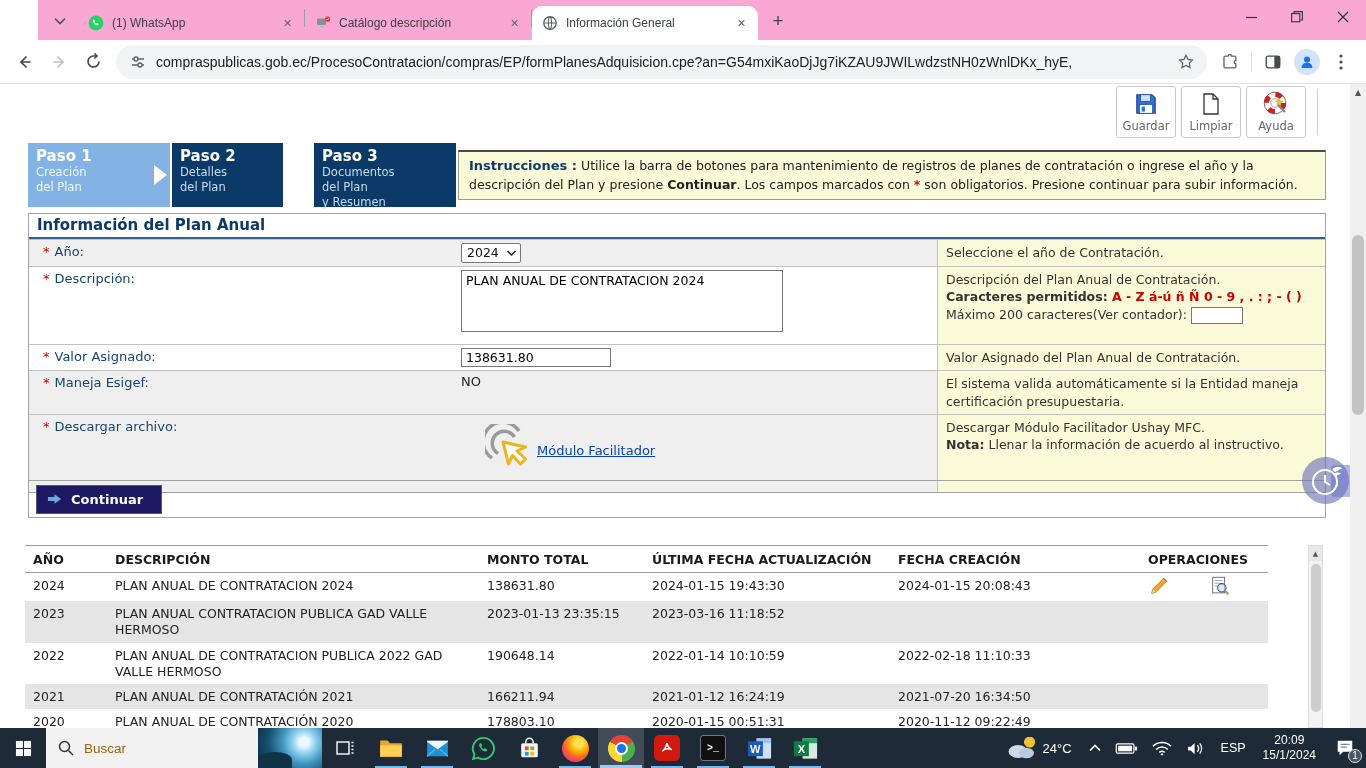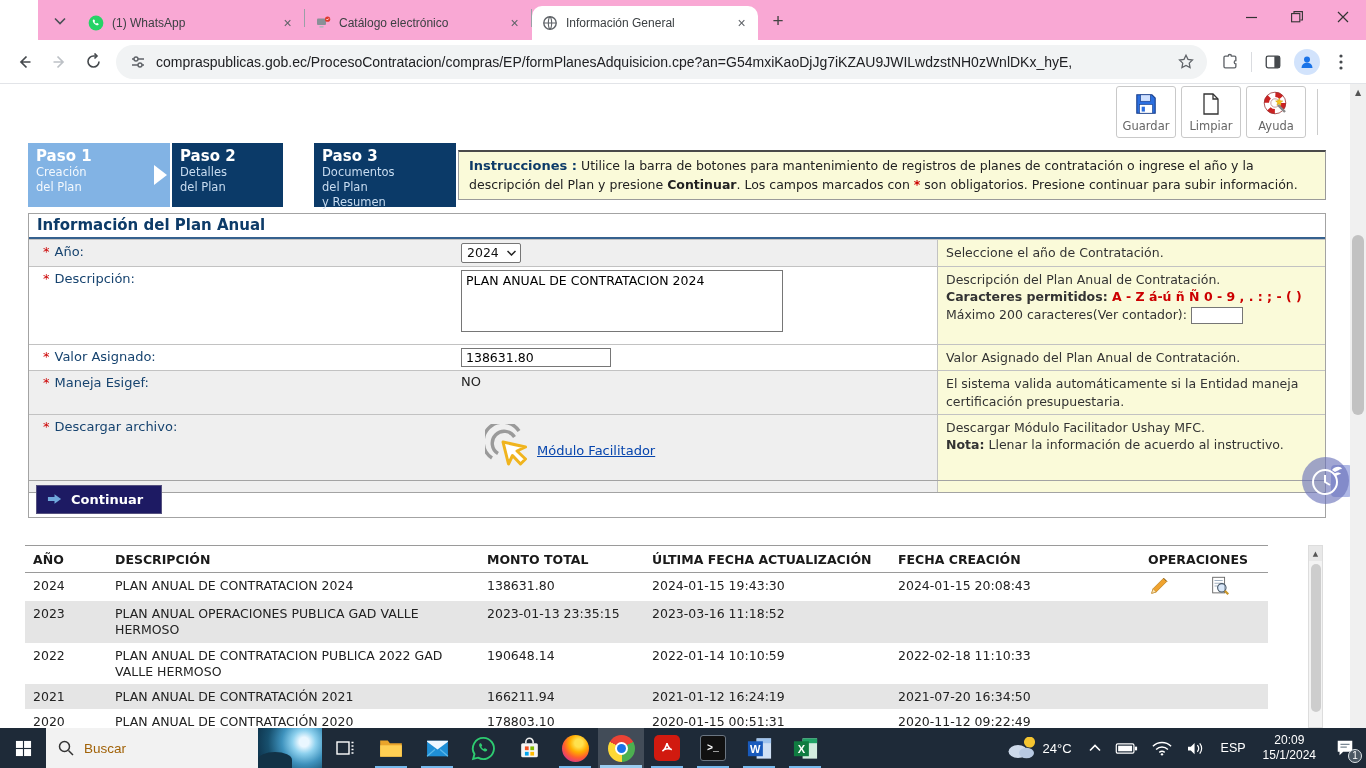--- a/index.html
+++ b/index.html
@@ -147,21 +147,21 @@
     </div>
     <div class="tab-divider"></div>
 
     <div class="tab">
       <svg class="favicon" viewBox="0 0 16 16">
         <rect x="2" y="3.5" width="9" height="6.5" rx="1" fill="#8a9097"></rect>
         <rect x="4.5" y="11" width="4" height="1.6" fill="#b0b6bc"></rect>
         <circle cx="12.6" cy="4.2" r="2.6" fill="#e03a2f"></circle>
         <path d="M11.5 4.2l.8.8 1.4-1.5" stroke="#fff" stroke-width=".9" fill="none"></path>
       </svg>
-      <span class="tlabel">Catálogo electrónico</span>
+      <span class="tlabel">Catálogo descripción</span>
       <span class="tab-close">×</span>
     </div>
     <div class="tab-divider"></div>
 
     <div class="tab active">
       <svg class="favicon" viewBox="0 0 16 16">
         <circle cx="8" cy="8" r="6.2" fill="none" stroke="#5f6368" stroke-width="1.4"></circle>
         <path d="M1.8 8h12.4M8 1.8C5.8 3.6 5.8 12.4 8 14.2M8 1.8c2.2 1.8 2.2 10.6 0 12.4" stroke="#5f6368" fill="none" stroke-width="1.1"></path>
       </svg>
       <span class="tlabel">Información General</span>
@@ -397,21 +397,21 @@
             <rect x="4" y="2.5" width="13" height="17" fill="#fff" stroke="#666"></rect>
             <path d="M6 6h9M6 9h9M6 12h4" stroke="#99aabb" stroke-width="1"></path>
             <circle cx="14" cy="14" r="4.6" fill="rgba(190,215,245,.6)" stroke="#445566" stroke-width="1.2"></circle>
             <path d="M17.3 17.3L21 21" stroke="#c9962a" stroke-width="2.4"></path>
           </svg>
         </div>
       </div>
 
       <div class="trow alt">
         <div>2023</div>
-        <div>PLAN ANUAL OPERACIONES PUBLICA GAD VALLE HERMOSO</div>
+        <div>PLAN ANUAL CONTRATACION PUBLICA GAD VALLE HERMOSO</div>
         <div>2023-01-13 23:35:15</div>
         <div>2023-03-16 11:18:52</div>
         <div></div>
       </div>
 
       <div class="trow">
         <div>2022</div>
         <div>PLAN ANUAL DE CONTRATACION PUBLICA 2022 GAD VALLE HERMOSO</div>
         <div>190648.14</div>
         <div>2022-01-14 10:10:59</div>

